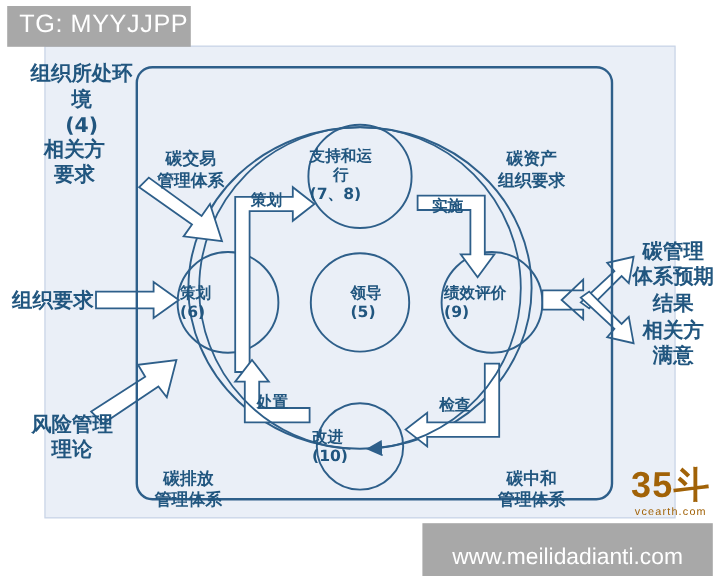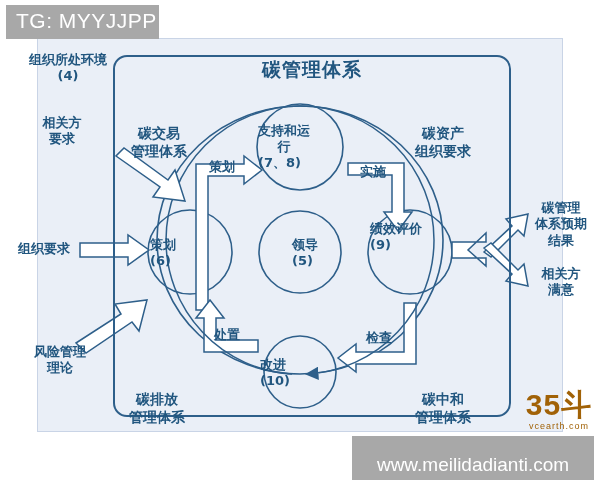--- a/index.html
+++ b/index.html
@@ -34,21 +34,21 @@
     letter-spacing:1px;
     line-height:26px;
   }
 
   
   .lbl{
     position:absolute;color:#21567f;text-align:center;line-height:1.25;
     white-space:pre-line;
   }
   .lbl.sub{font-size:14px;font-weight:bold;margin-top:33px;}
-  .lbl.side{font-size:13px;font-weight:bold;}
+  .lbl.side{font-size:17px;font-weight:bold;}
 
   
   svg.overlay{position:absolute;left:0;top:0;width:600px;height:480px;}
 
   
   .node-text{
     position:absolute;text-align:center;color:#21567f;
     font-size:13px;font-weight:bold;line-height:16px;
     white-space:pre-line;
     display:flex;align-items:flex-start;justify-content:center;
@@ -128,21 +128,20 @@
 
     <path d="M76,343 L121,314 L115,304 L147,300 L139,331 L132,322 L86,353 Z" fill="#ffffff" stroke="#2e5f8a" stroke-width="1.5"></path>
 
     <path d="M452,242 L486,242 L486,233 L468,250 L486,266 L486,258 L452,258 Z" fill="#ffffff" stroke="#2e5f8a" stroke-width="1.5"></path>
     <path d="M484,252 L512,226 L506,219 L528,214 L524,236 L518,230 L491,257 Z" fill="#ffffff" stroke="#2e5f8a" stroke-width="1.5"></path>
     <path d="M484,248 L512,274 L506,281 L528,286 L524,264 L518,270 L491,243 Z" fill="#ffffff" stroke="#2e5f8a" stroke-width="1.5"></path>
   </svg>
 
   <div class="system-box"></div>
 
-  <div class="title">碳管理体系</div>
 
   <div class="lbl side" style="left:18px;top:52px;width:100px;">组织所处环境
 (4)</div>
 
   <div class="lbl sub" style="left:114px;top:92px;width:90px;">碳交易
 管理体系</div>
   <div class="lbl sub" style="left:398px;top:92px;width:90px;">碳资产
 组织要求</div>
   <div class="lbl sub" style="left:112px;top:358px;width:90px;">碳排放
 管理体系</div>
@@ -170,21 +169,21 @@
   <div class="node-text" style="left:150px;top:234px;width:80px;height:38px;">
     <span>策划</span>
     <span class="num">(6)</span>
   </div>
 
   <div class="node-text" style="left:260px;top:234px;width:76px;height:38px;margin-left:32px;">
     <span>领导</span>
     <span class="num">(5)</span>
   </div>
 
-  <div class="node-text" style="left:370px;top:218px;width:80px;height:38px;">
+  <div class="node-text" style="left:370px;top:234px;width:80px;height:38px;">
     <span>绩效评价</span>
     <span class="num">(9)</span>
   </div>
 
   <div class="node-text" style="left:260px;top:354px;width:80px;height:38px;">
     <span>改进</span>
     <span class="num">(10)</span>
   </div>
 
   <div class="pdca" style="left:209px;top:158px;">策划</div>

